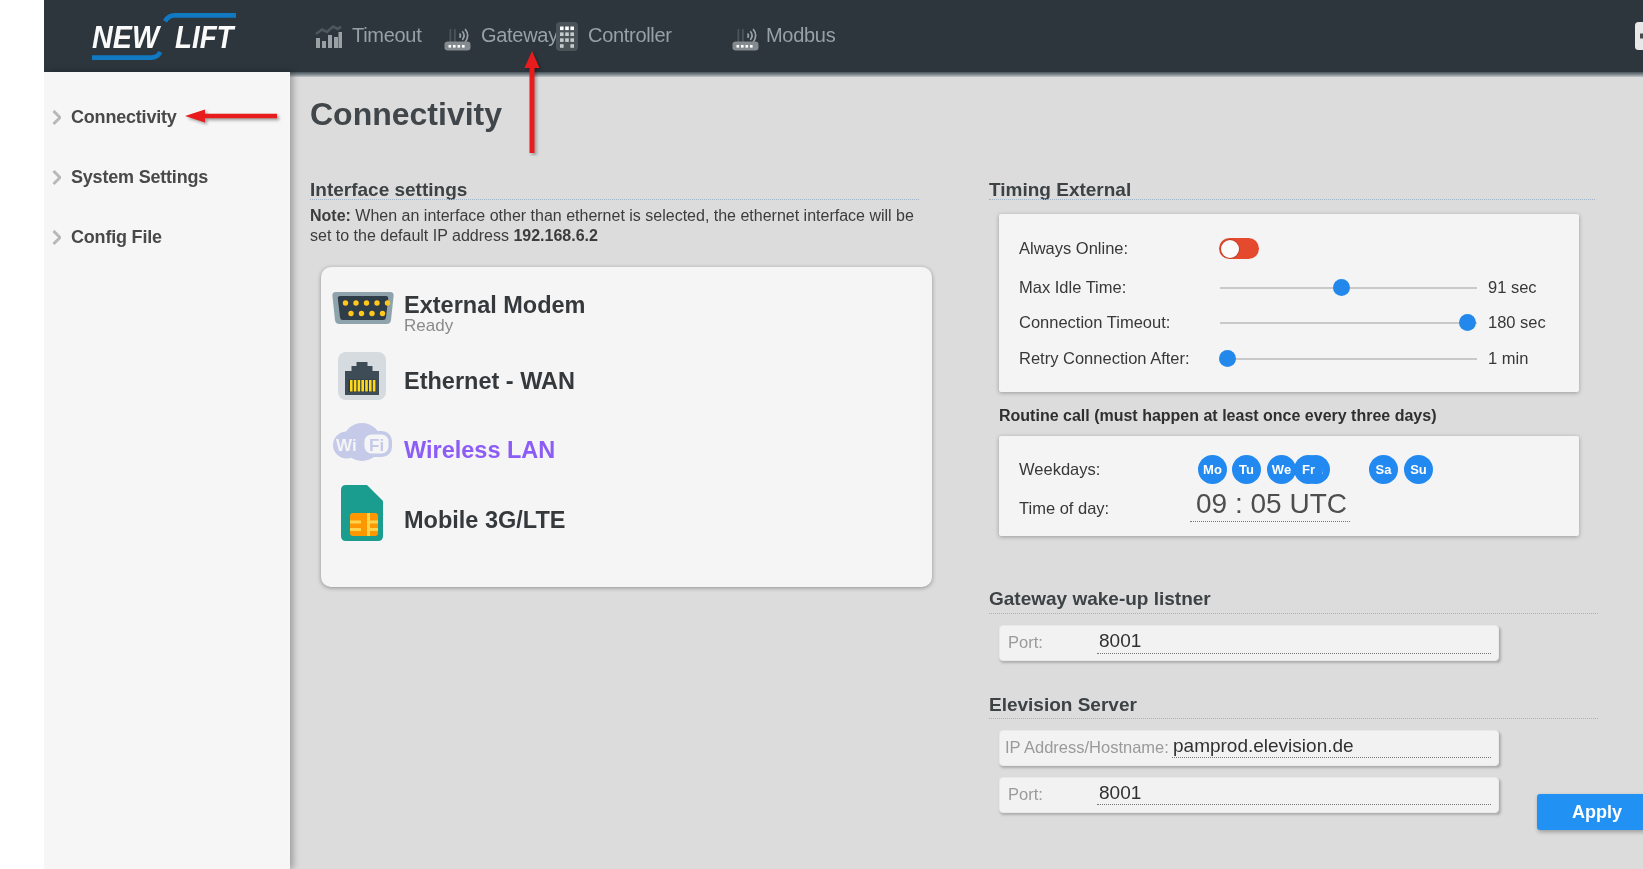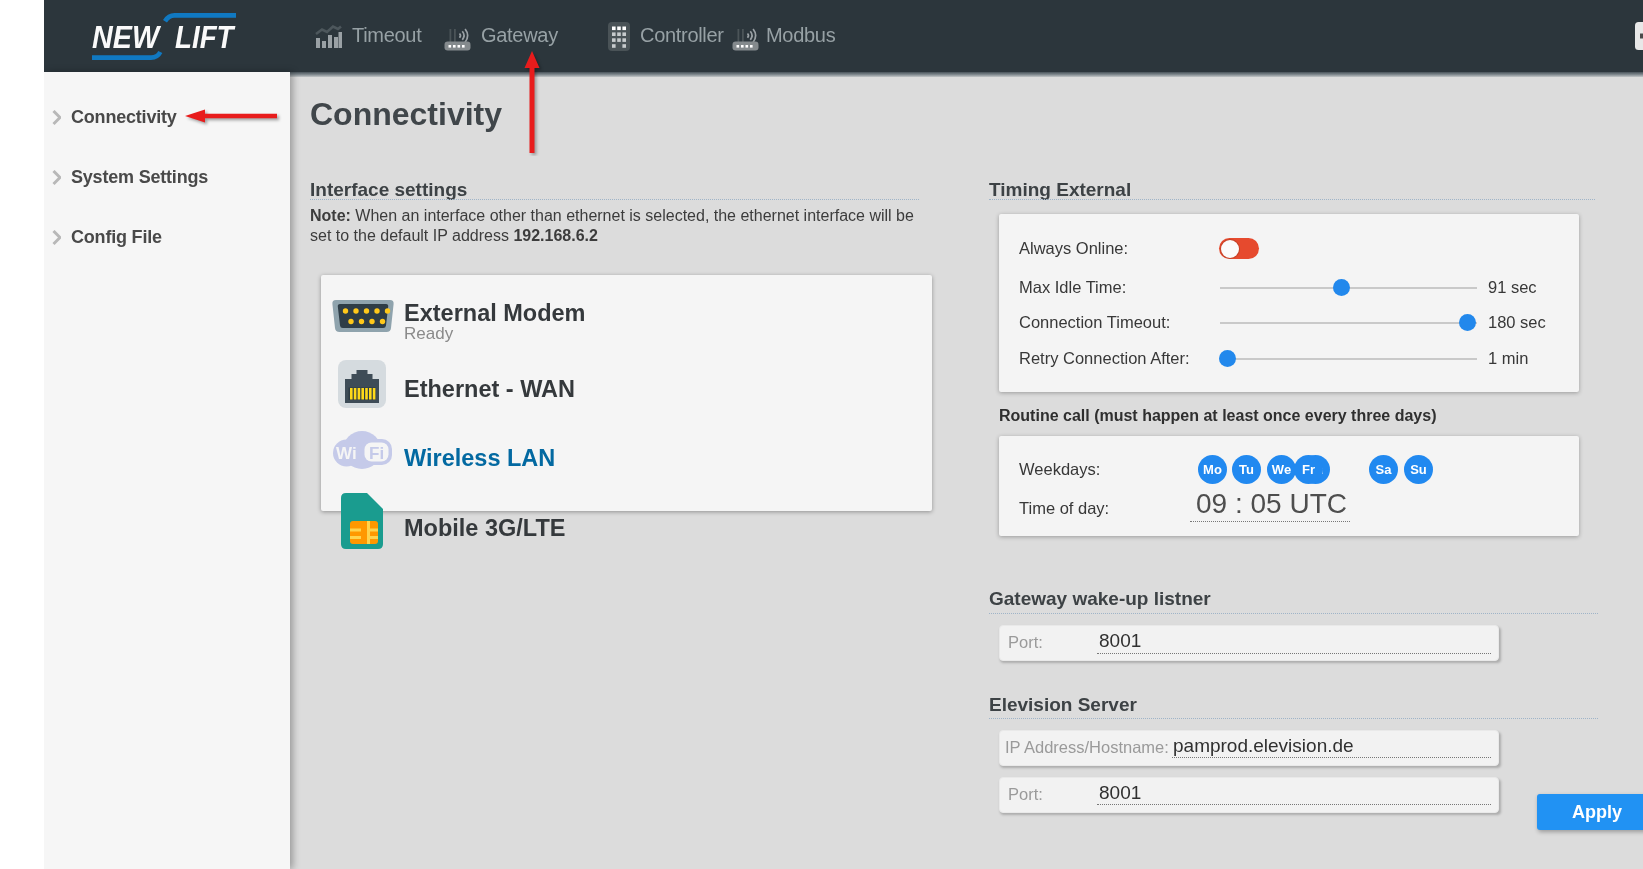--- a/index.html
+++ b/index.html
@@ -19,21 +19,21 @@
 .menuitem{left:0;width:246px;height:60px;display:flex;align-items:center;color:#494949;font-weight:bold;font-size:18px;letter-spacing:-0.2px;}
 .menuitem .chev{margin:2px 10px 0 8px;display:inline-block;}
 
 
 h1{position:absolute;left:266px;top:98px;margin:0;line-height:1;font-size:32px;color:#40464a;font-weight:bold;}
 .sechead{position:absolute;font-size:19px;font-weight:bold;color:#3d4245;}
 .secline{position:absolute;height:0;border-top:1px dotted #9fb4c8;}
 .note{position:absolute;left:266px;top:206px;font-size:16px;line-height:19.5px;color:#3c3c3c;}
 
 
-#ifcard{left:277px;top:275px;width:611px;height:236px;background:#f5f5f5;box-shadow:0 1px 4px rgba(0,0,0,0.35);border-radius:2px;}
+#ifcard{left:277px;top:267px;width:611px;height:320px;background:#f5f5f5;box-shadow:0 1px 4px rgba(0,0,0,0.35);border-radius:10px;}
 .iftitle{position:absolute;left:83px;font-size:23.5px;font-weight:bold;color:#35393c;}
 .ifsub{position:absolute;left:83px;font-size:17px;color:#8a8a8a;}
 
 
 .rcard{position:absolute;background:#f4f4f4;box-shadow:0 1px 4px rgba(0,0,0,0.3);border-radius:2px;}
 .rlabel{position:absolute;left:975px;font-size:16.5px;color:#383838;}
 .sldtrack{position:absolute;height:2px;background:#c9c9c9;}
 .sldthumb{position:absolute;width:17px;height:17px;border-radius:50%;background:#2288ec;}
 .sldval{position:absolute;left:1444px;font-size:16.5px;color:#383838;}
 .day{position:absolute;width:29px;height:29px;border-radius:50%;background:#2189f0;color:#fff;font-size:13px;font-weight:bold;display:flex;align-items:center;justify-content:center;top:455px;}
@@ -85,21 +85,21 @@
       <rect x="0.5" y="19.5" width="26" height="9" rx="3.2" fill="#848a8d"></rect>
       <g fill="#fff">
         <rect x="4.5" y="23" width="2.6" height="2.6"></rect>
         <rect x="9" y="23" width="2.6" height="2.6"></rect>
         <rect x="13.5" y="23" width="2.6" height="2.6"></rect>
         <rect x="18" y="23" width="2.6" height="2.6"></rect>
       </g>
     </svg>
     <span>Gateway</span>
   </div>
-  <div class="abs navitem" style="left:564px;">
+  <div class="abs navitem" style="left:512px;">
     <svg class="ic" width="22" height="29" viewBox="0 0 22 29">
       <rect x="0" y="0" width="22" height="29" rx="4" fill="#4a5357"></rect>
       <g fill="#ffffff">
         <rect x="4" y="4.5" width="3.6" height="3.6"></rect>
         <rect x="9.2" y="4.5" width="3.6" height="3.6"></rect>
         <rect x="14.4" y="4.5" width="3.6" height="3.6"></rect>
       </g>
       <g fill="#c7cbcd">
         <rect x="4" y="10.4" width="3.6" height="3.6"></rect>
         <rect x="9.2" y="10.4" width="3.6" height="3.6"></rect>
@@ -202,21 +202,21 @@
     <svg class="abs" style="left:12px;top:153px;" width="59" height="44" viewBox="0 0 59 44">
       <g fill="#c5cae9">
         <circle cx="13.5" cy="25" r="13.5"></circle>
         <circle cx="29" cy="22" r="19"></circle>
         <rect x="28" y="11" width="31" height="26" rx="10"></rect>
       </g>
       <rect x="31.5" y="14.5" width="24" height="19" rx="7" fill="#f5f5f5"></rect>
       <text x="3" y="30.5" font-size="17" font-weight="bold" fill="#f5f5f5" font-family="Liberation Sans">Wi</text>
       <text x="36" y="30.5" font-size="17" font-weight="bold" fill="#c5cae9" font-family="Liberation Sans">Fi</text>
     </svg>
-    <div class="iftitle" style="top:170px;color:#0369a1;">Wireless LAN</div>
+    <div class="iftitle" style="top:170px;color:#8b5cf6;">Wireless LAN</div>
 
     <svg class="abs" style="left:19px;top:217px;" width="44" height="58" viewBox="0 0 44 58">
       <path d="M 6 1 L 27 1 L 43 17 L 43 52 Q 43 57 38 57 L 6 57 Q 1 57 1 52 L 1 6 Q 1 1 6 1 Z" fill="#1a9c8f"></path>
       <rect x="10" y="29" width="28" height="23" rx="3" fill="#ff9800"></rect>
       <g fill="#ffd34d">
         <rect x="10" y="36.5" width="11" height="3"></rect>
         <rect x="10" y="44" width="11" height="3"></rect>
         <rect x="27" y="29" width="3" height="23"></rect>
         <rect x="27" y="36.5" width="11" height="3"></rect>
         <rect x="27" y="44" width="11" height="3"></rect>

